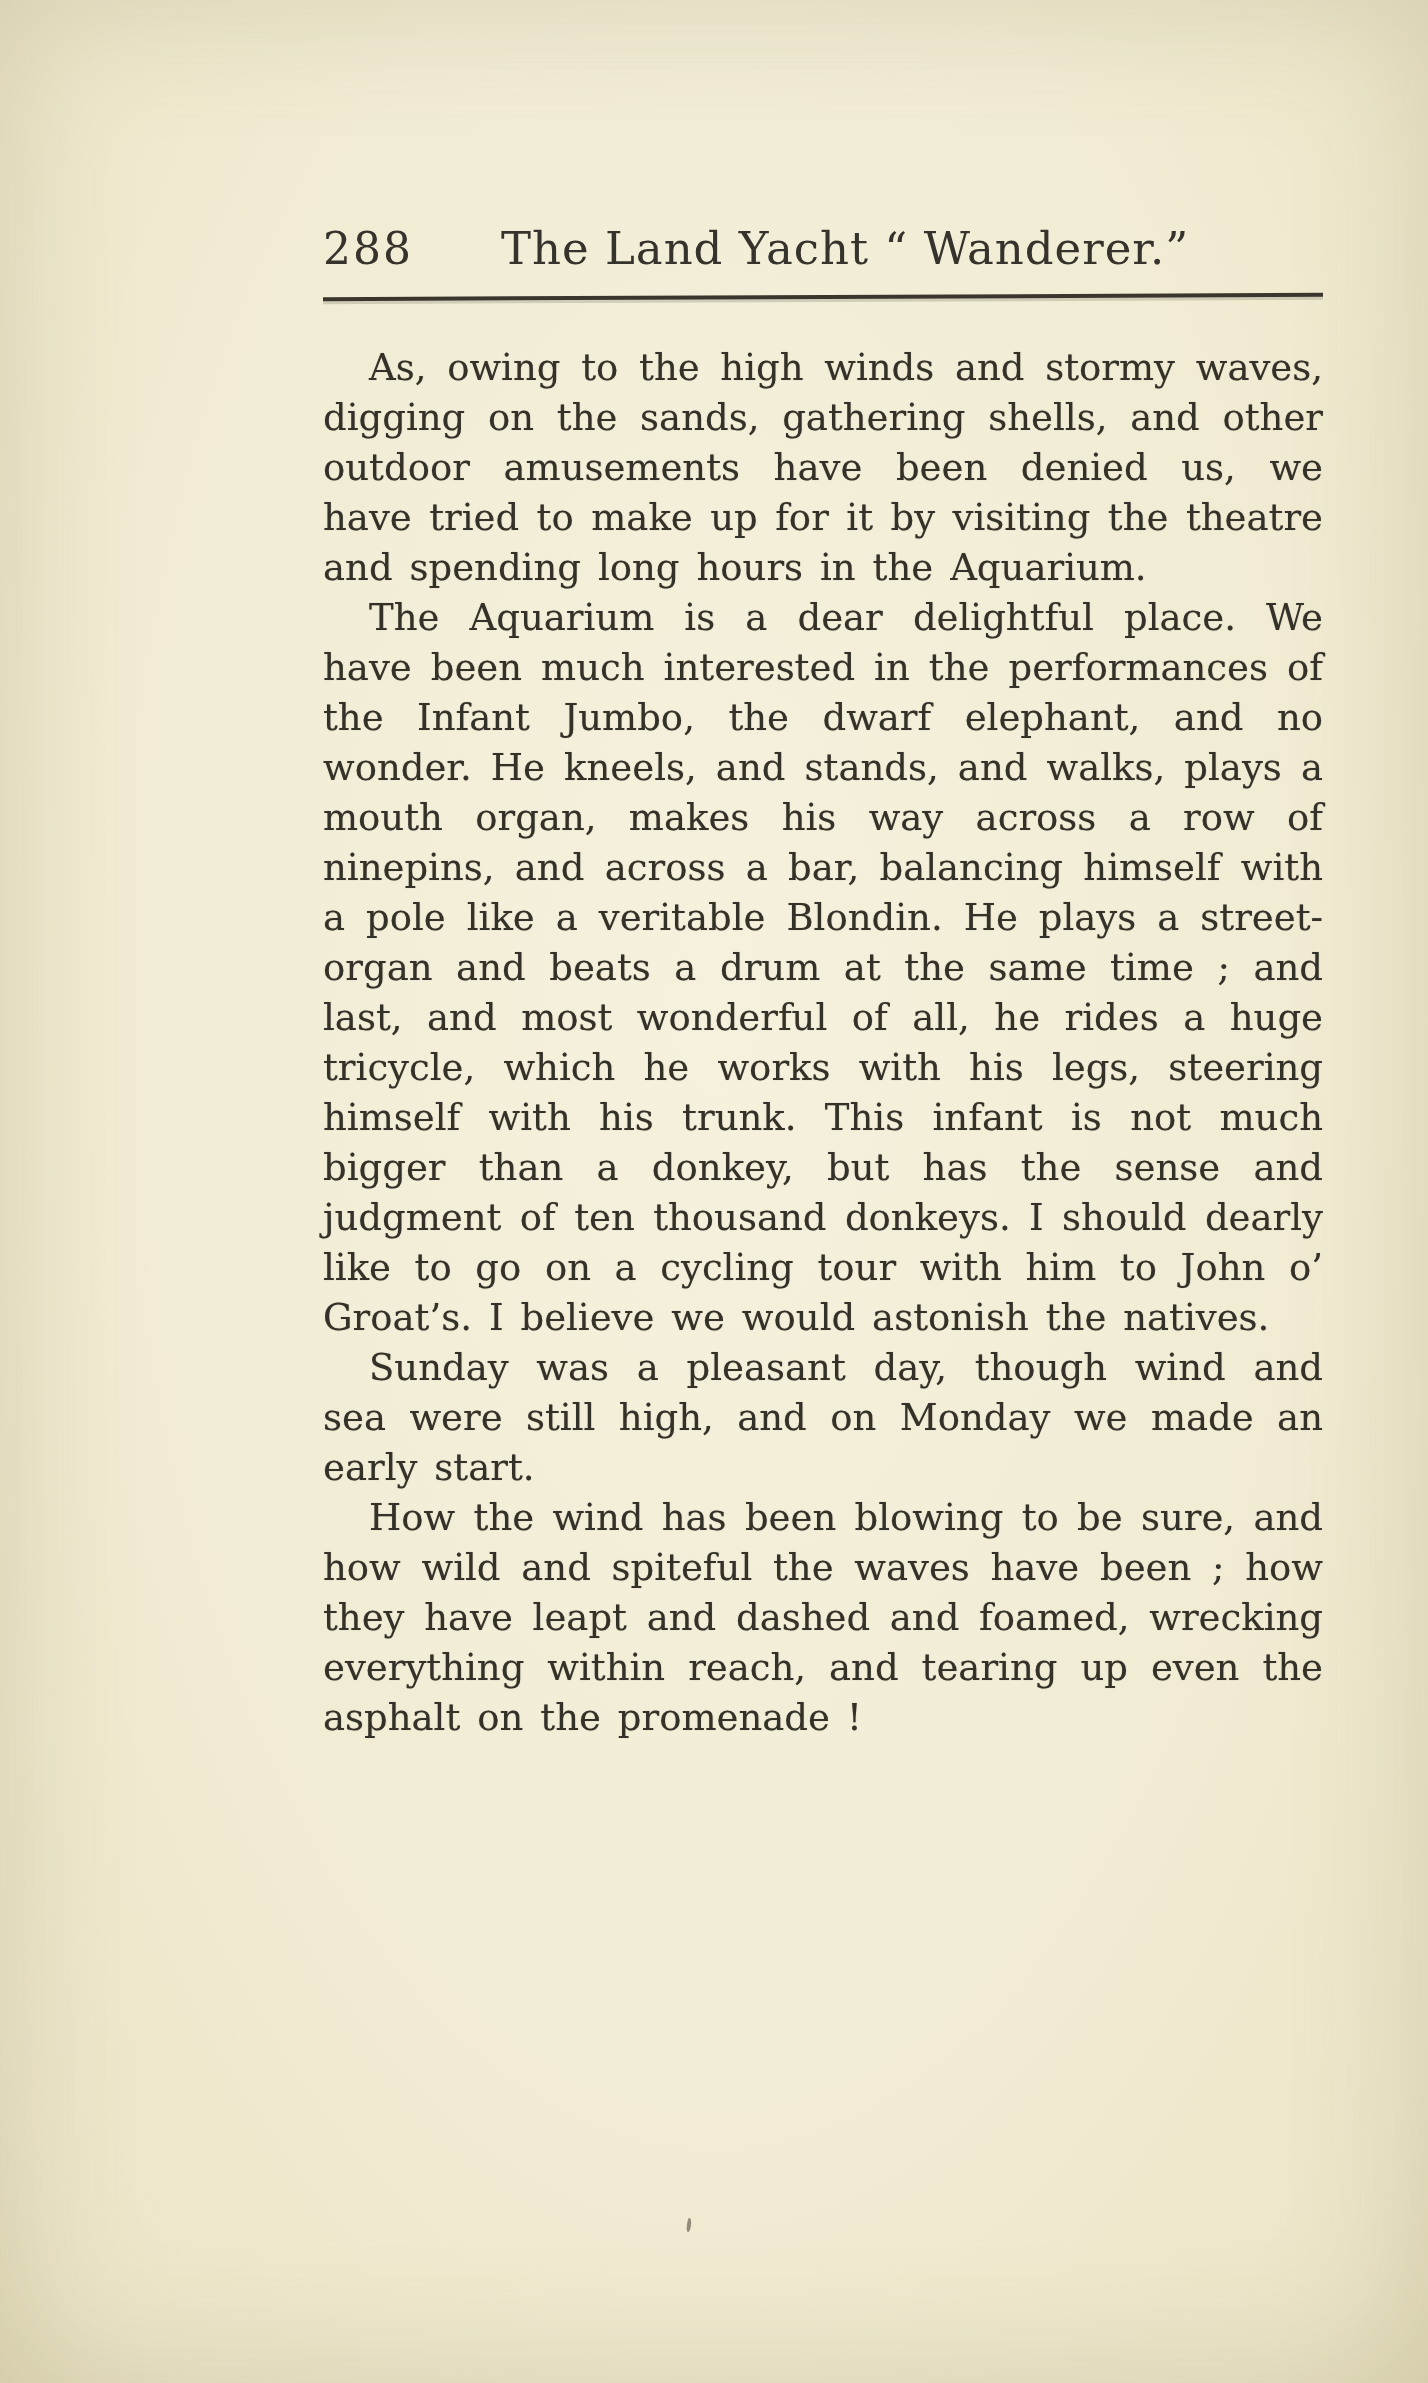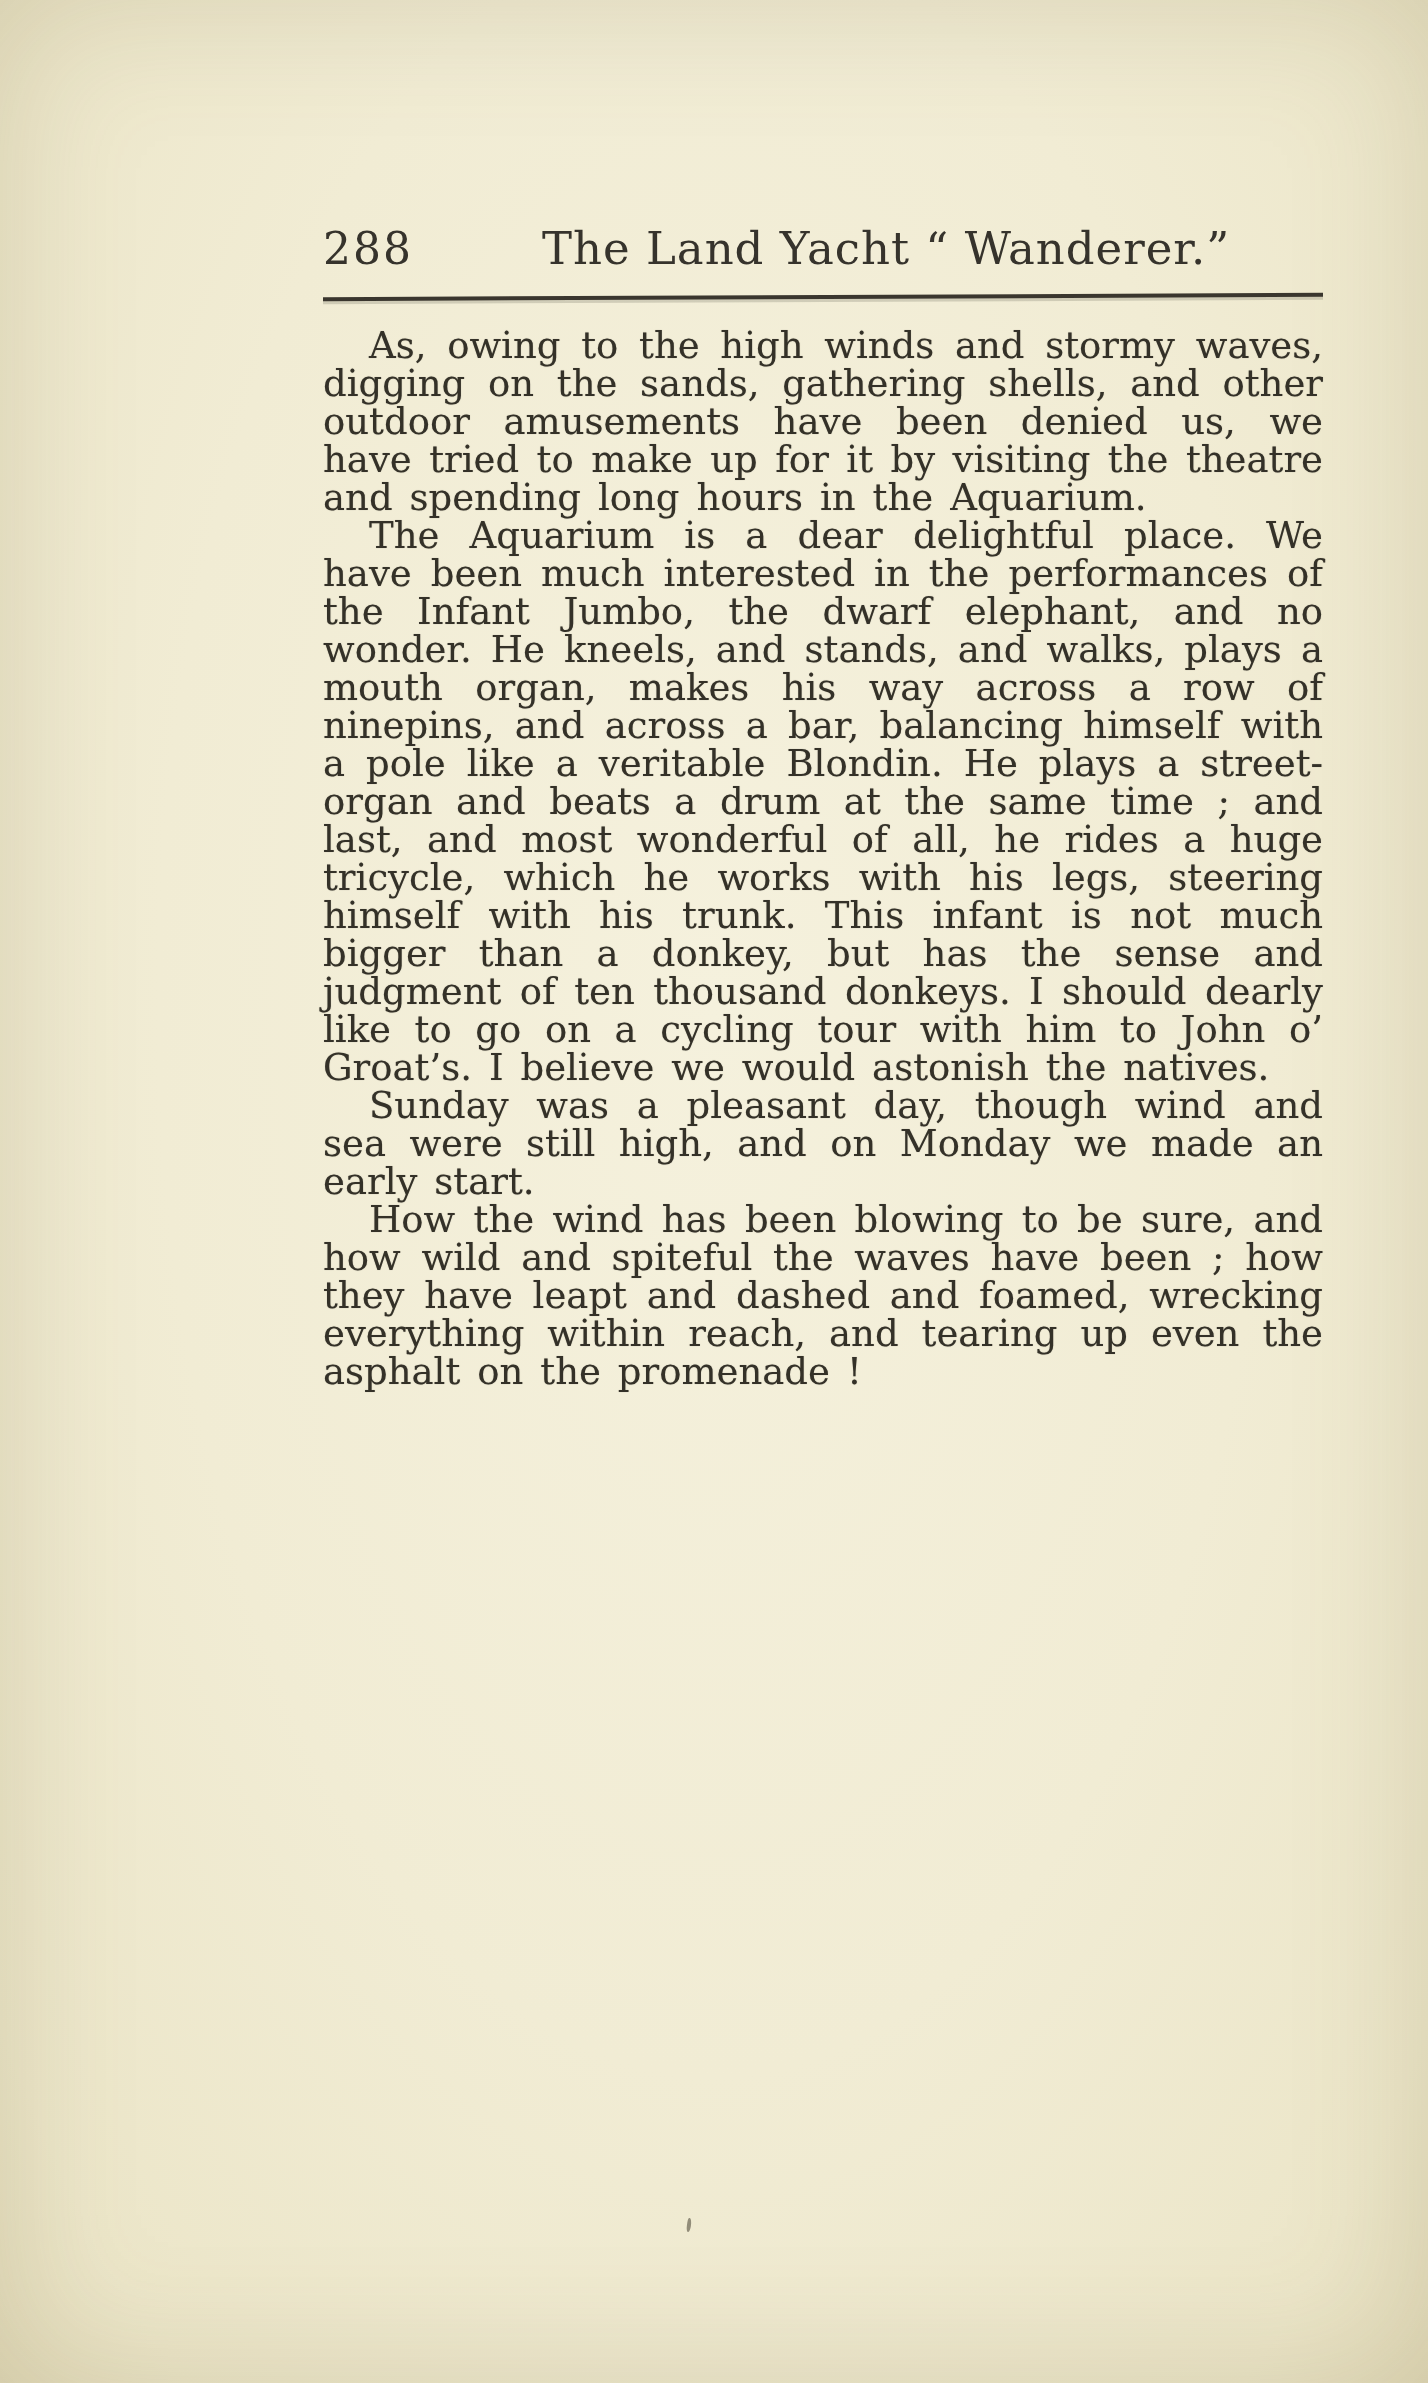--- a/index.html
+++ b/index.html
@@ -23,44 +23,43 @@
   .content {
     position: absolute;
     left: 323px;
     top: 222px;
     width: 1000px;
   }
   .page-header {
     display: flex;
     align-items: baseline;
     color: #36332c;
-    gap: 41px;
   }
   .page-number {
     font-size: 44px;
     letter-spacing: 2px;
   }
   .running-title {
     font-size: 45px;
     margin-left: 88px;
     letter-spacing: 1px;
     white-space: nowrap;
   }
   .header-rule {
     margin-top: 20px;
     height: 4px;
     width: 100%;
     background: #3a362e;
     transform: rotate(-0.25deg);
     box-shadow: 0 3px 0 rgba(58, 54, 46, 0.18);
   }
   .body-text {
-    margin-top: 28px;
+    margin-top: 44px;
     font-size: 37px;
-    line-height: 38px;
+    line-height: 50px;
     text-align: justify;
     word-spacing: 0.14em;
     color: #343128;
     text-shadow: 0 0 1px rgba(52, 49, 40, 0.35);
   }
   .body-text p {
     margin: 0;
     text-indent: 46px;
   }
   

